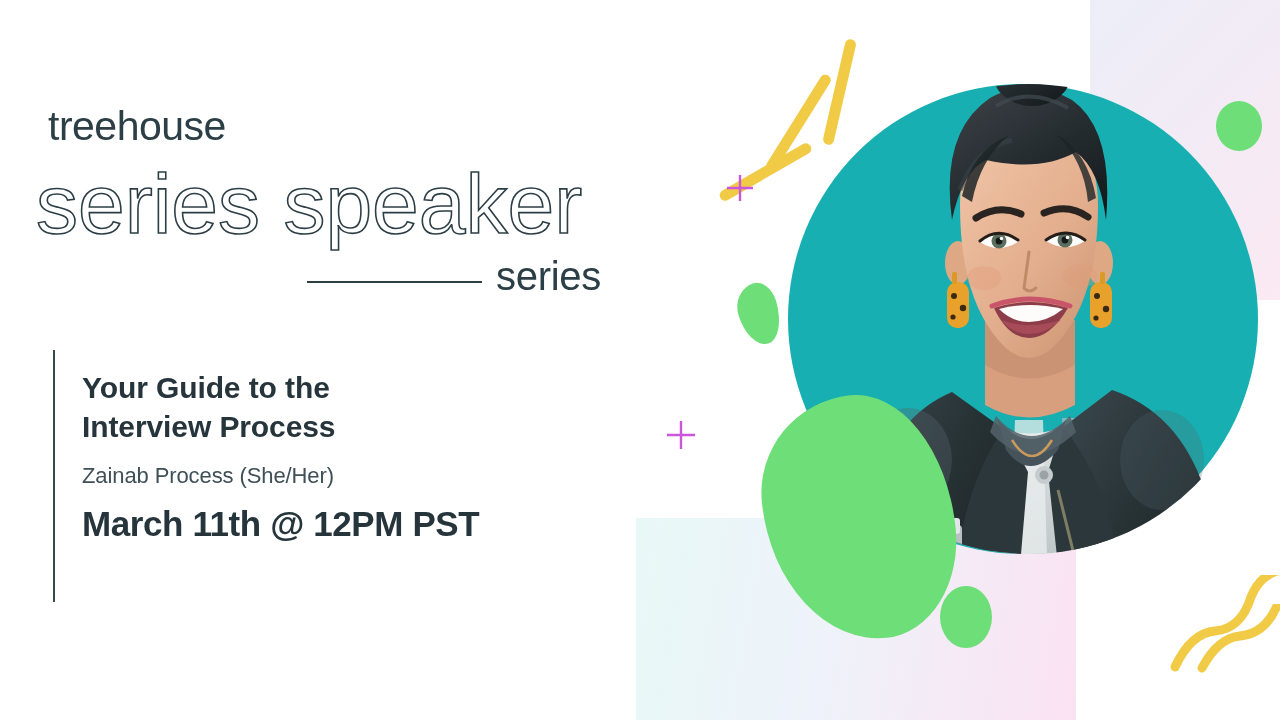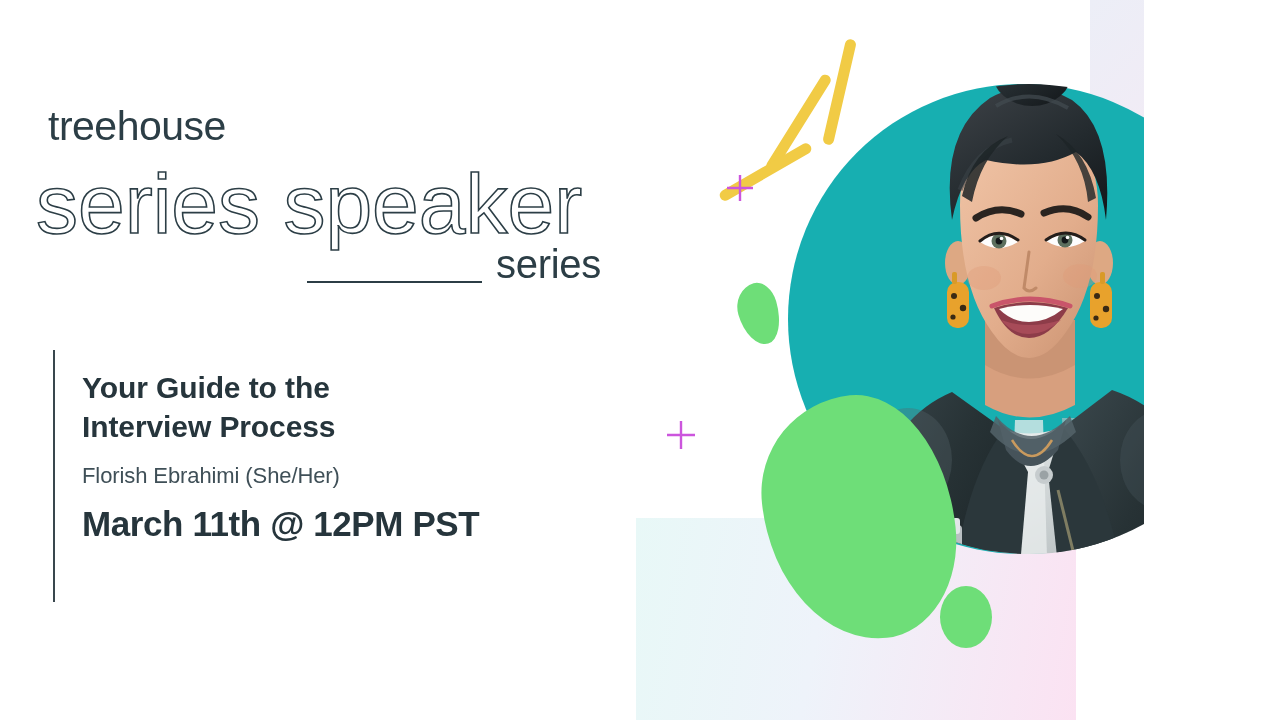--- a/index.html
+++ b/index.html
@@ -7,21 +7,21 @@
 
   html, body {
     width:1280px; height:720px;
     overflow:hidden;
     background:#ffffff;
     font-family:"Liberation Sans", sans-serif;
   }
 
   .stage {
     position:relative;
-    width:1144px; height:720px;
+    width:1280px; height:720px;
     background:#ffffff;
     overflow:hidden;
   }
 
   
   .panel-tr {
     position:absolute;
     left:1090px; top:0; width:190px; height:300px;
     background:linear-gradient(135deg,#eceef7 0%,#f2ebf5 45%,#fbe9f3 100%);
   }
@@ -100,21 +100,21 @@
 
   .rule-h {
     position:absolute;
     left:307px; top:281px;
     width:175px; height:2px;
     background:#2c3e46;
   }
 
   .series-word {
     position:absolute;
-    left:496px; top:244px;
+    left:496px; top:256px;
     font-size:40px;
     font-weight:400;
     color:#2c3e46;
     line-height:1;
     letter-spacing:-0.3px;
   }
 
   
   .rule-v {
     position:absolute;
@@ -316,17 +316,17 @@
 
   <div class="rule-h"></div>
 
   <div class="series-word">series</div>
 
   <div class="rule-v"></div>
 
   <div class="lower-block">
     <div class="talk-title">Your Guide to the
 Interview Process</div>
-    <div class="speaker-name">Florish Ebrahimi (She/Her)</div>
+    <div class="speaker-name">Zainab Process (She/Her)</div>
     <div class="datetime">March 11th @ 12PM PST</div>
   </div>
 
 </div>
 
 </body></html>

